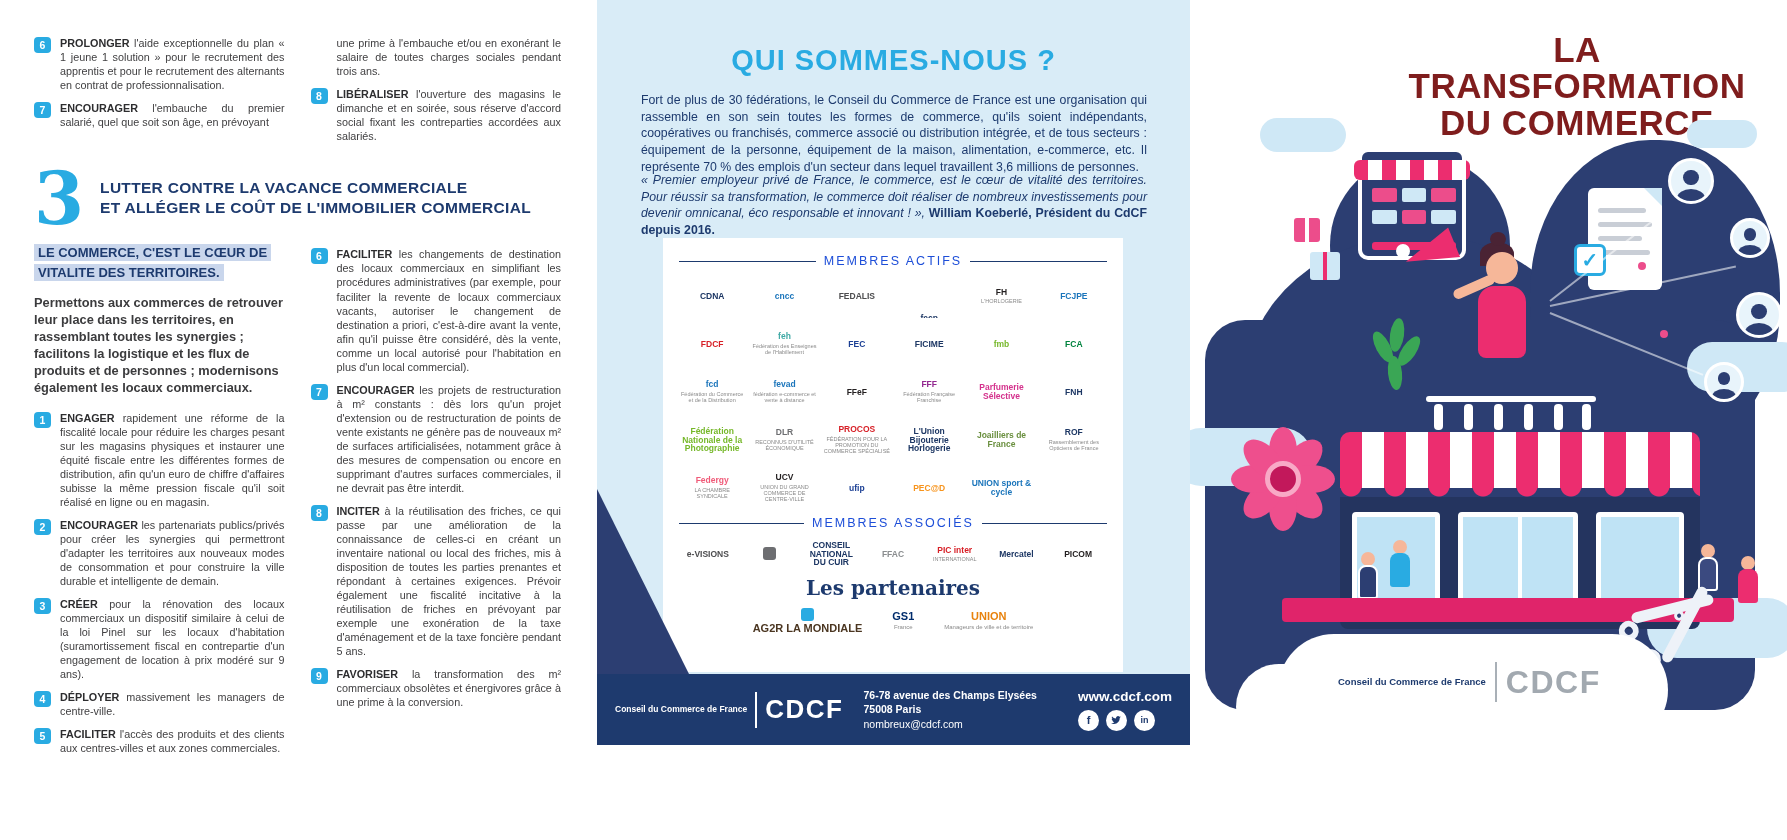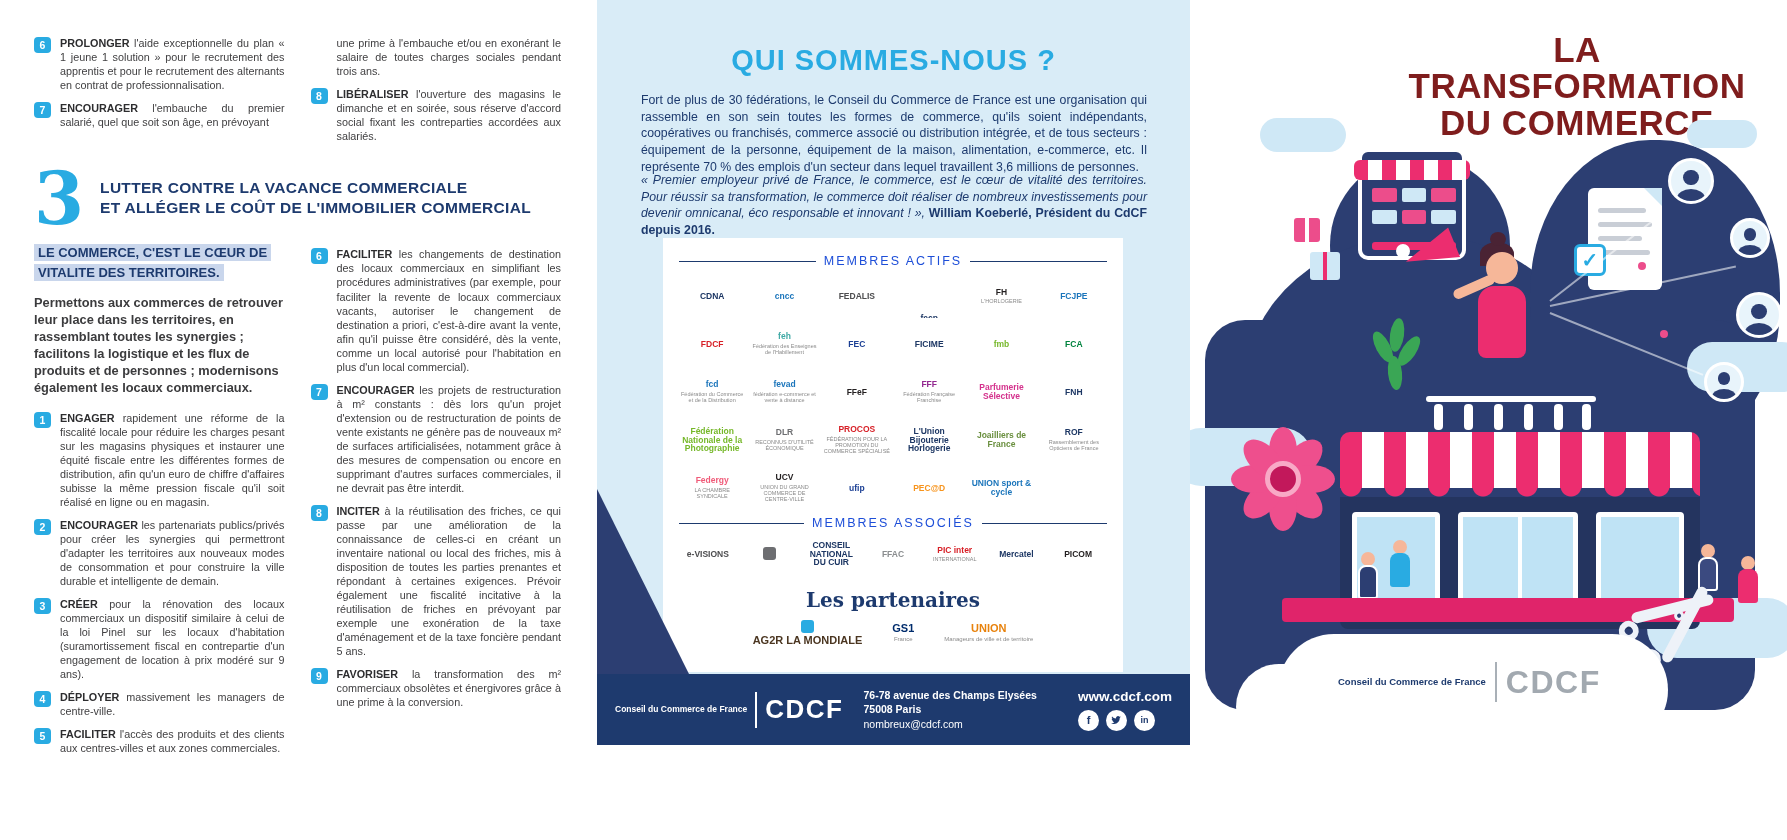--- a/index.html
+++ b/index.html
@@ -418,21 +418,21 @@
 
             <span class="logo-name" style="color: rgb(29, 55, 100);">Mercatel</span>
 
           </div>
           <div class="logo-chip">
 
             <span class="logo-name" style="color: rgb(35, 31, 32);">PICOM</span>
 
           </div>
         </div>
-      <div class="serif-title" style="font-size:20px; margin-top:16px;">Les partenaires</div>
+      <div class="serif-title" style="font-size:20px; margin-top:4px;">Les partenaires</div>
       <div class="partner-row">
 
       <div class="logo-chip">
             <span class="logo-swatch" style="background: rgb(41, 171, 226);"></span>
             <span class="logo-name" style="color: rgb(75, 54, 33);">AG2R LA MONDIALE</span>
 
           </div>
           <div class="logo-chip">
 
             <span class="logo-name" style="color: rgb(0, 44, 108);">GS1</span>

